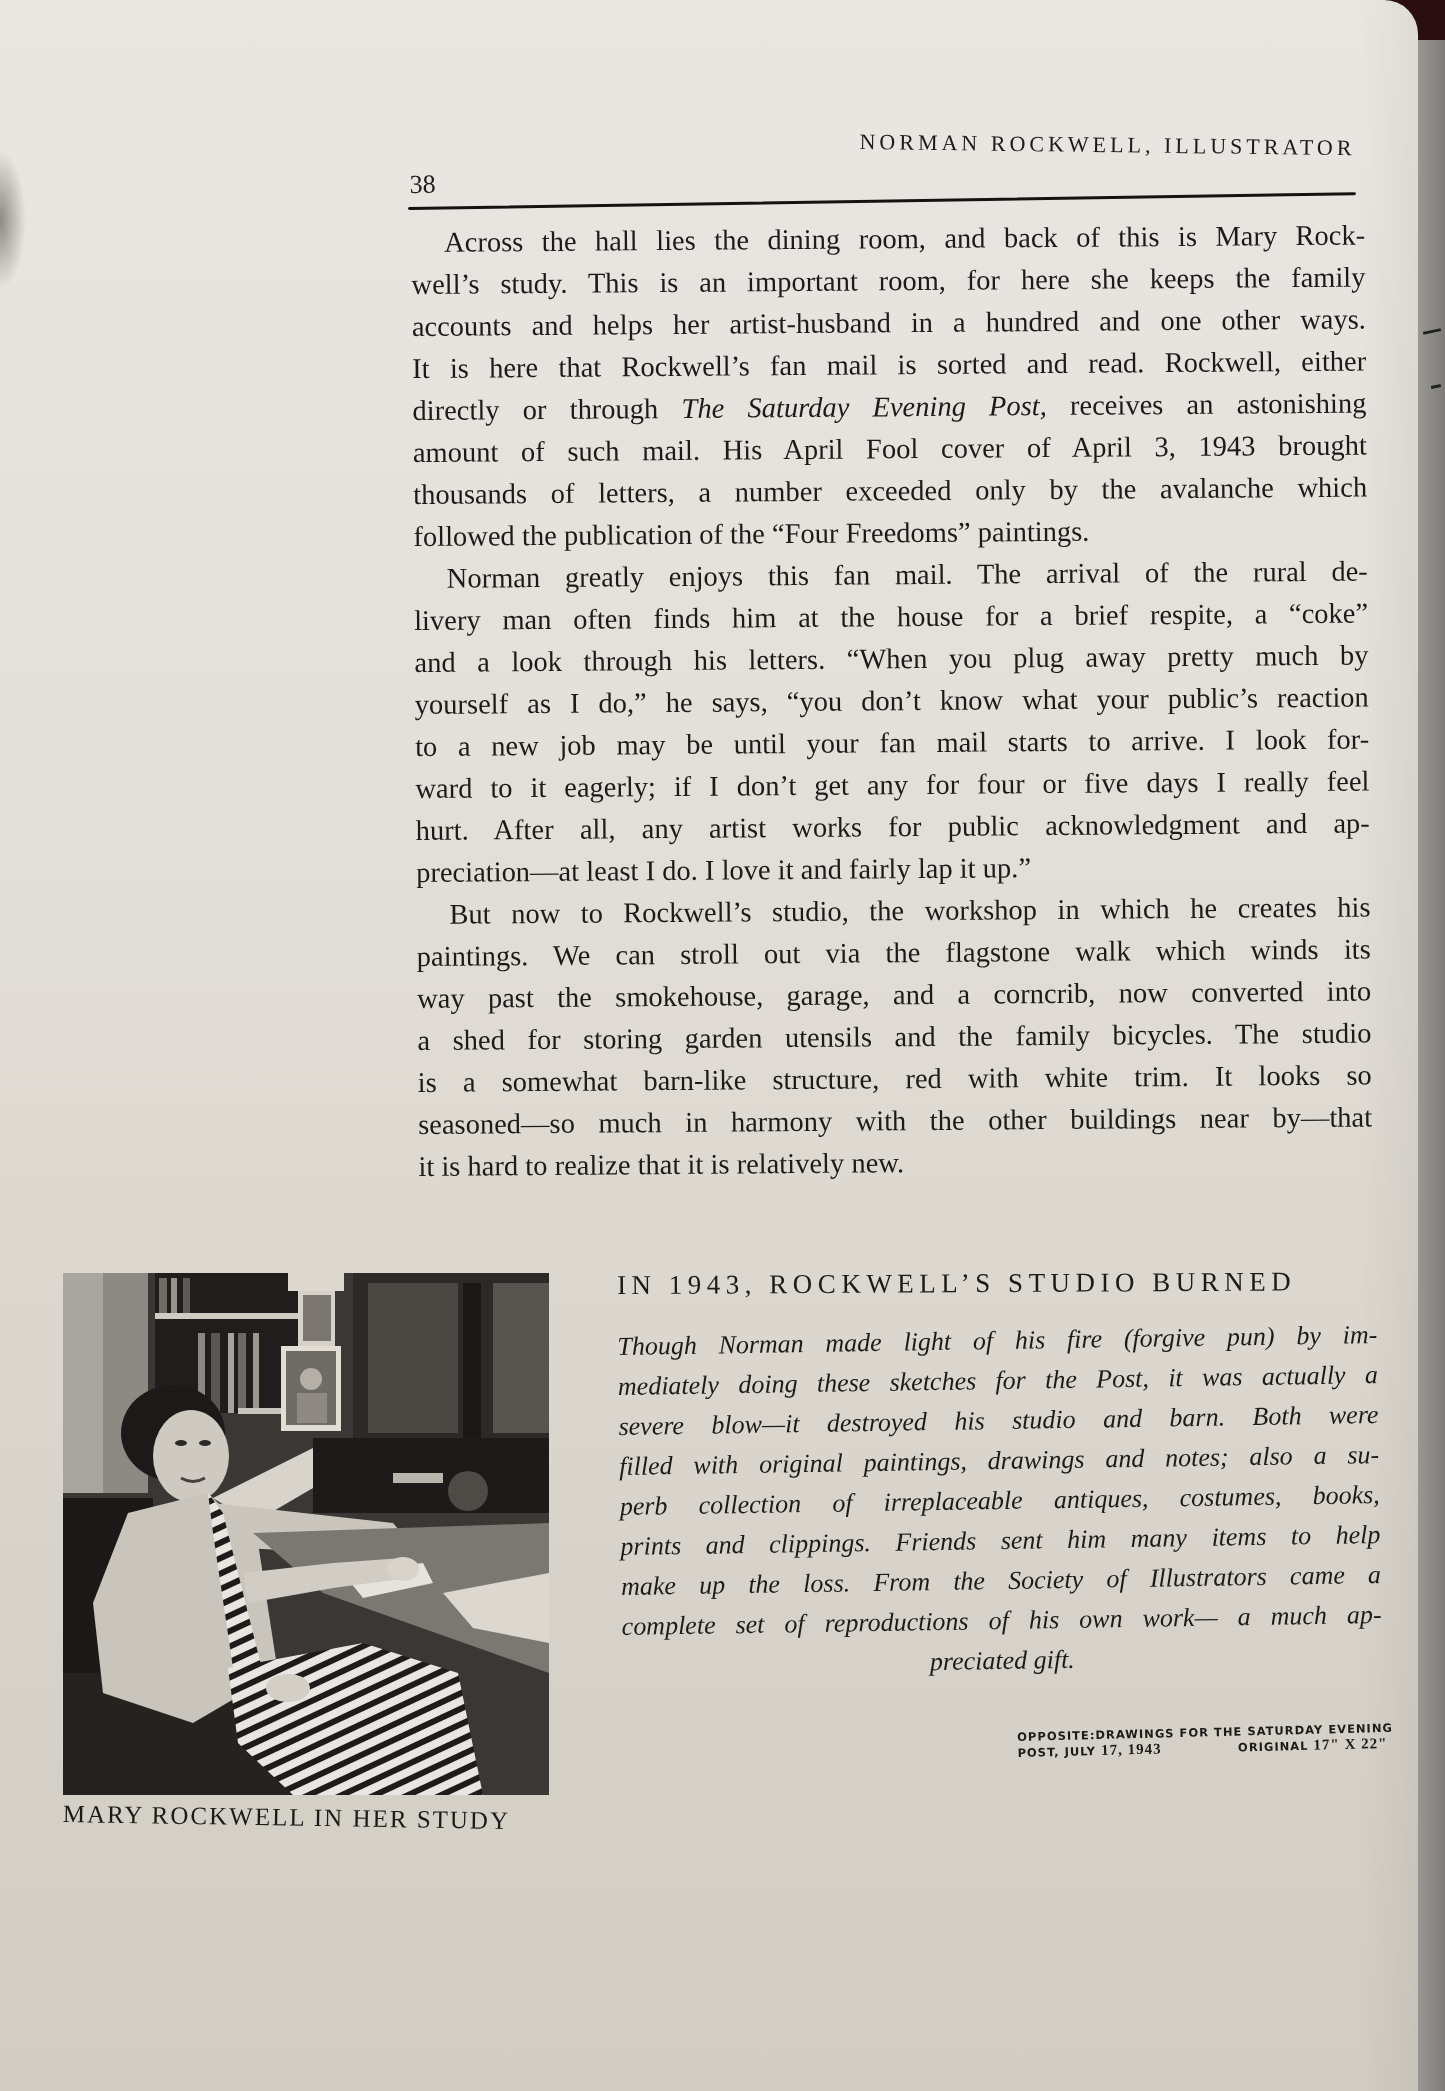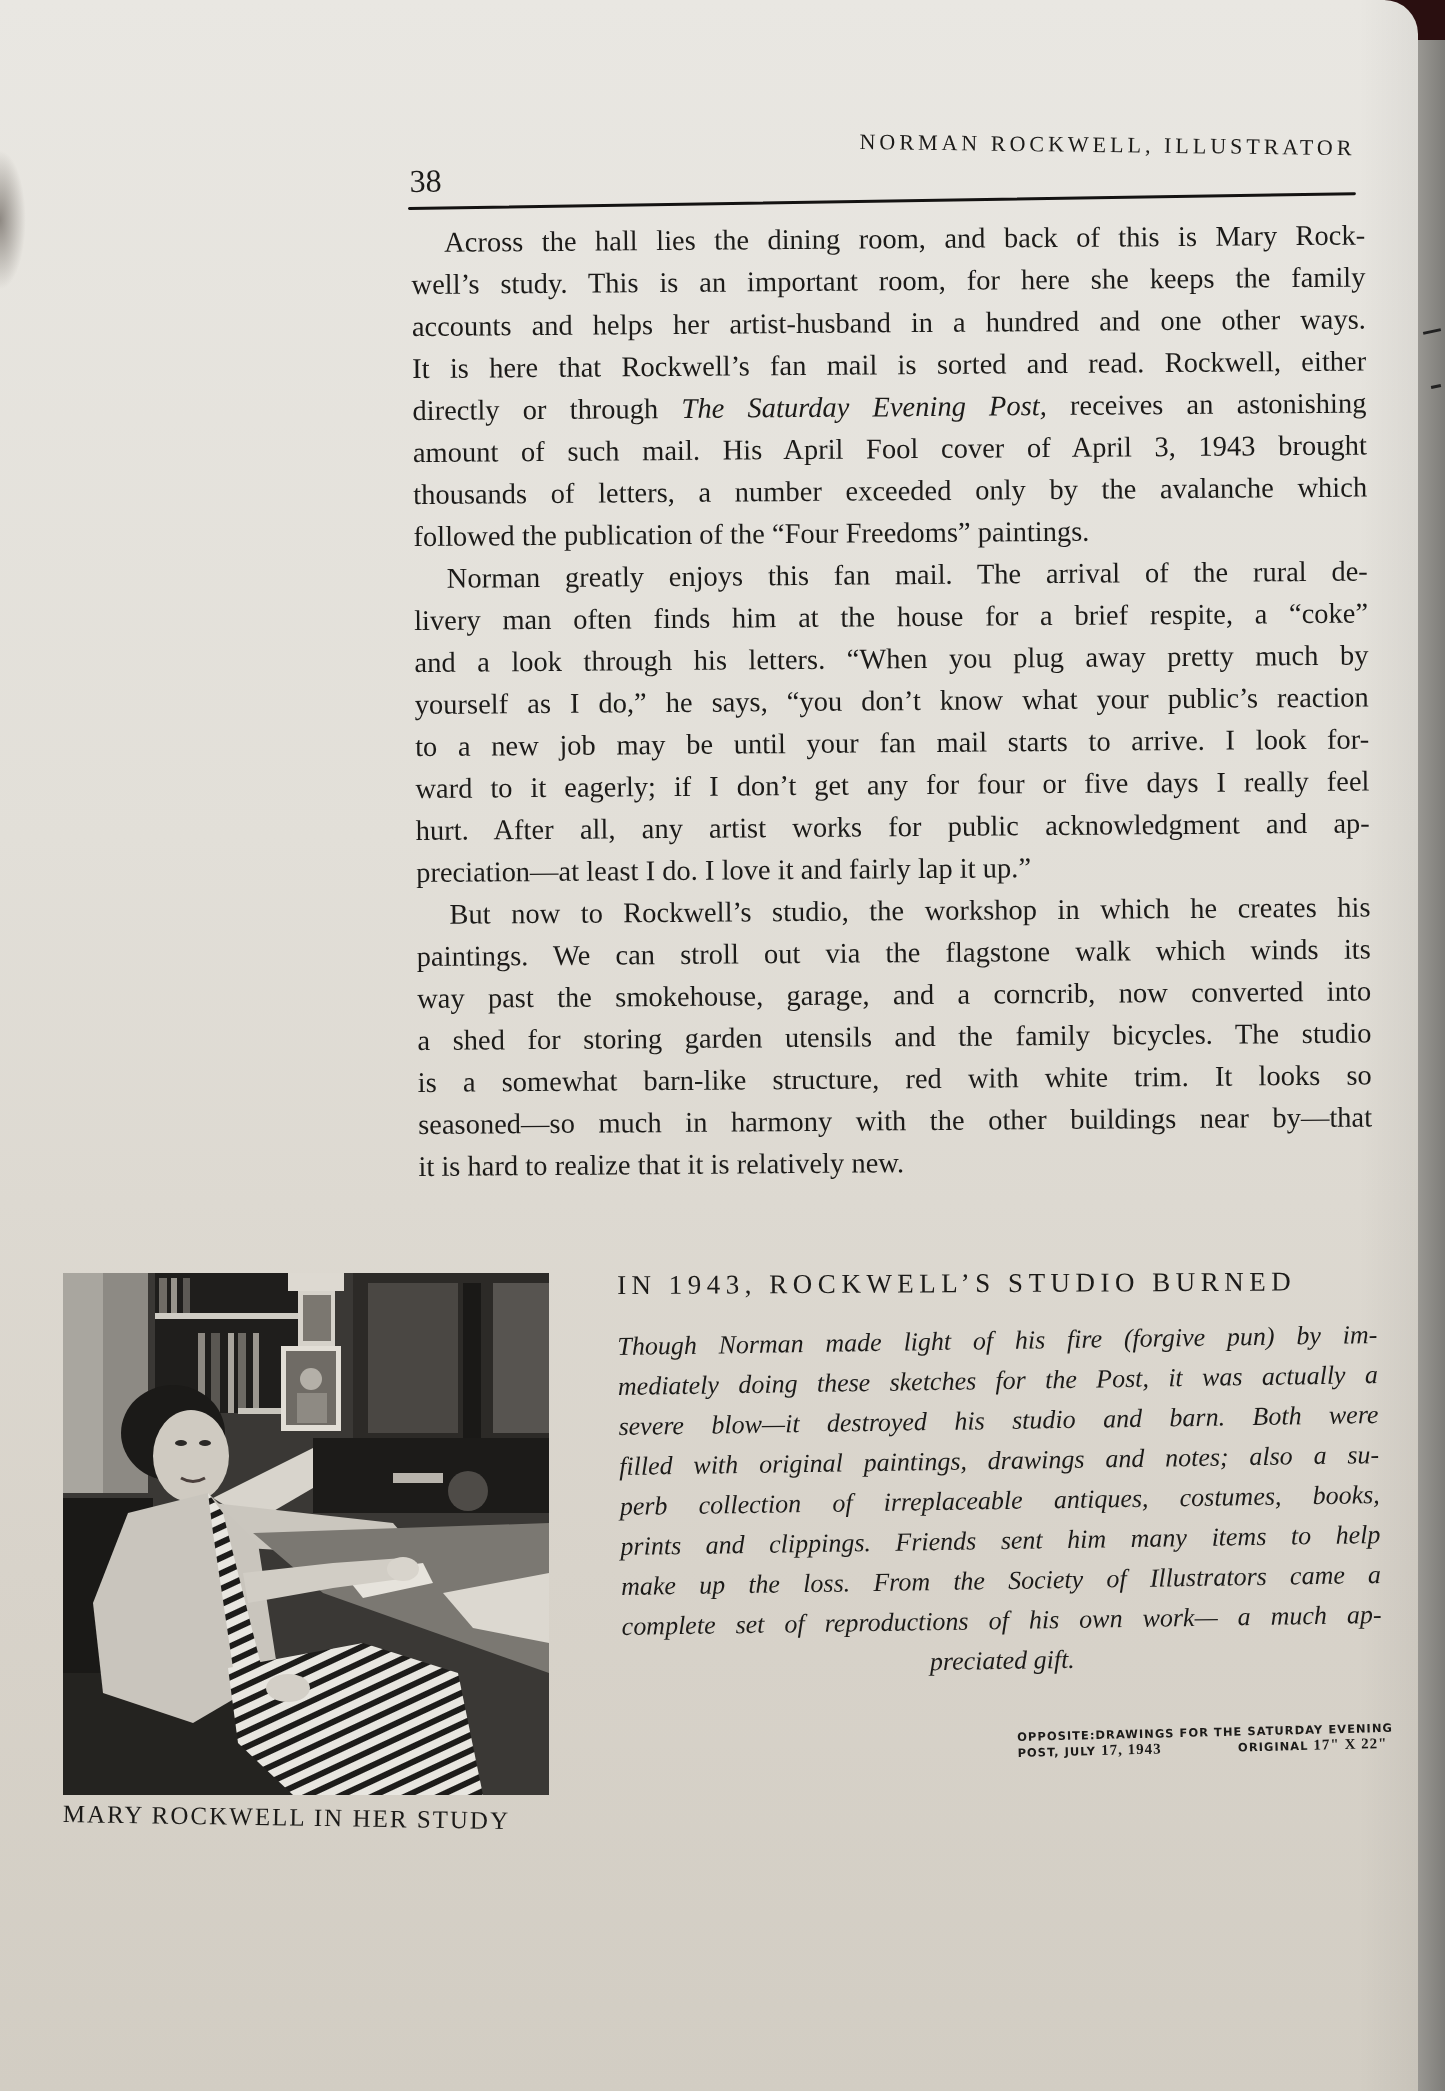--- a/index.html
+++ b/index.html
@@ -39,21 +39,21 @@
     background: linear-gradient(90deg, rgba(0,0,0,0), rgba(0,0,0,0.05));
   }
 
   
   .running-head {
     position: absolute; left: 408px; top: 150px; width: 948px; height: 60px;
     transform: rotate(-0.9deg); transform-origin: left bottom;
   }
   .page-number {
     position: absolute; left: 2px; bottom: 10px;
-    font-size: 32px; letter-spacing: 0;
+    font-size: 26px; letter-spacing: 0;
   }
   .running-title {
     position: absolute; right: 0; top: 0;
     font-size: 22px; letter-spacing: 4px; font-weight: normal;
     transform: rotate(1.6deg); transform-origin: right bottom;
   }
   .head-rule {
     position: absolute; left: 0; bottom: 0; width: 100%; height: 3px; background: #141312;
     border-radius: 2px;
   }

